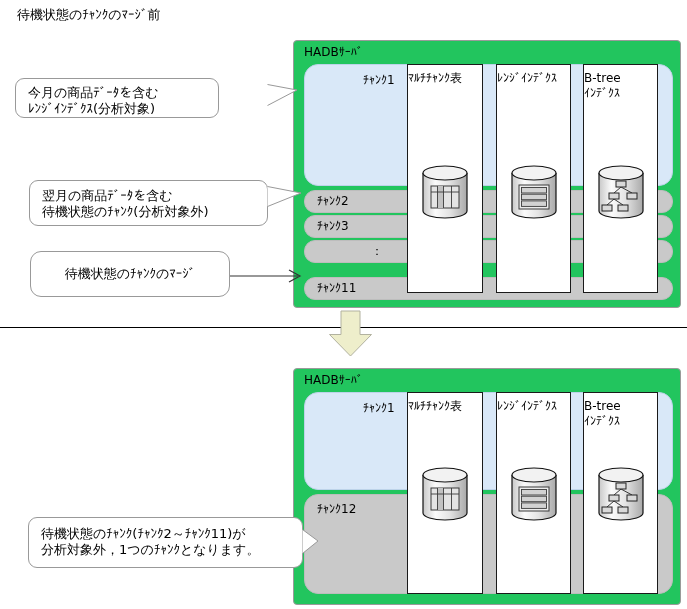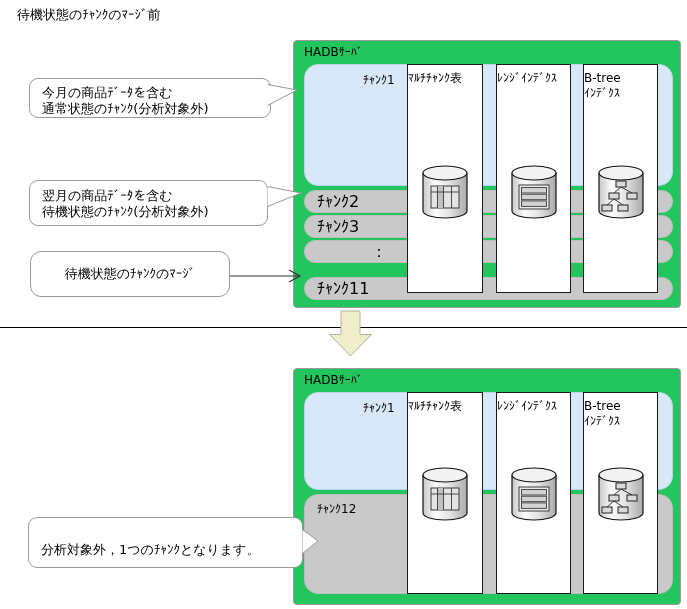--- a/index.html
+++ b/index.html
@@ -9,21 +9,21 @@
   .title{font-size:13px;white-space:nowrap;}
   .server{position:absolute;left:293px;width:386px;background:#22c55e;
           border:1px solid var(--server-border,#9a9a9a);border-radius:4px;z-index:1;}
   .server-label{position:absolute;left:10px;top:4px;font-size:12px;white-space:nowrap;}
   .chunk1{position:absolute;left:10px;width:369px;border-radius:14px;
           background:var(--chunk-blue,#d9e8f8);border:1px solid var(--blue-border,#bdd3e9);
           box-sizing:border-box;z-index:1;}
   .chunk1 .lbl{position:absolute;left:12px;top:8px;font-size:12px;margin-left:46px;}
   .srow{position:absolute;left:10px;width:369px;height:23px;border-radius:11px;
         background:var(--chunk-gray,#c9c9c9);border:1px solid var(--row-border,#bdbdbd);
-        box-sizing:border-box;font-size:16px;line-height:21px;padding-left:12px;z-index:1;}
+        box-sizing:border-box;font-size:12px;line-height:21px;padding-left:12px;z-index:1;}
   .srow.dots{padding-left:66px;}
   .gray12{position:absolute;left:10px;width:369px;border-radius:14px;
           background:var(--chunk-gray,#c9c9c9);border:1px solid var(--row-border,#bdbdbd);
           box-sizing:border-box;z-index:1;}
   .gray12 .lbl{position:absolute;left:12px;top:7px;font-size:12px;}
   .col{position:absolute;background:#fff;border:1px solid var(--column-border,#1a1a1a);
        box-sizing:border-box;z-index:2;text-align:left;}
   .col .clabel{padding-top:6px;font-size:12px;line-height:15px;white-space:nowrap;}
   .cyl{position:absolute;left:50%;margin-left:-24px;width:48px;height:56px;}
   .callout{position:absolute;background:#fff;border:1px solid var(--callout-border,#999);
@@ -187,41 +187,41 @@
             <path d="M24,23 L17,29 M24,23 L35,29 M17,35 L10,41 M17,35 L26,41" stroke="#222" stroke-width="0.9" fill="none"></path>
             <rect x="19" y="17" width="10" height="6" fill="#d9d9d9" stroke="#222" stroke-width="1"></rect>
             <rect x="12" y="29" width="10" height="6" fill="#d9d9d9" stroke="#222" stroke-width="1"></rect>
             <rect x="30" y="29" width="10" height="6" fill="#d9d9d9" stroke="#222" stroke-width="1"></rect>
             <rect x="5" y="41" width="10" height="6" fill="#d9d9d9" stroke="#222" stroke-width="1"></rect>
             <rect x="21" y="41" width="10" height="6" fill="#d9d9d9" stroke="#222" stroke-width="1"></rect>
           </svg></span>
     </div>
   </div>
 
-  <div class="callout" style="left:29px;top:78px;width:242px;height:40px">
+  <div class="callout" style="left:15px;top:78px;width:204px;height:40px">
     <div class="pad">
       <span>今月の商品ﾃﾞｰﾀを含む</span><br>
-      <span>通常状態のﾁｬﾝｸ(分析対象外)</span>
+      <span>ﾚﾝｼﾞｲﾝﾃﾞｸｽ(分析対象)</span>
     </div>
   </div>
 
   <div class="callout" style="left:29px;top:180px;width:239px;height:46px">
     <div class="pad" style="padding-top:7px">
       <span>翌月の商品ﾃﾞｰﾀを含む</span><br>
       <span>待機状態のﾁｬﾝｸ(分析対象外)</span>
     </div>
   </div>
 
   <div class="callout center" style="left:30px;top:251px;width:200px;height:46px;border-radius:11px">
     <span>待機状態のﾁｬﾝｸのﾏｰｼﾞ</span>
   </div>
 
   <div class="callout" style="left:28px;top:517px;width:275px;height:51px">
     <div class="pad" style="padding-top:8px">
-      <br>
+      <span>待機状態のﾁｬﾝｸ(ﾁｬﾝｸ2～ﾁｬﾝｸ11)が</span><br>
       <span>分析対象外，1つのﾁｬﾝｸとなります。</span>
     </div>
   </div>
 
   <svg class="overlay" viewBox="0 0 687 609">
 
     <path d="M0,327.5 H687" stroke="#000" stroke-width="1" fill="none"></path>
 
     <path d="M341,311 H360 V334.5 H371.5 L350.5,356 L329.5,334.5 H341 Z" fill="#eeeecb" stroke="#b2b2a0" stroke-width="1"></path>
 

